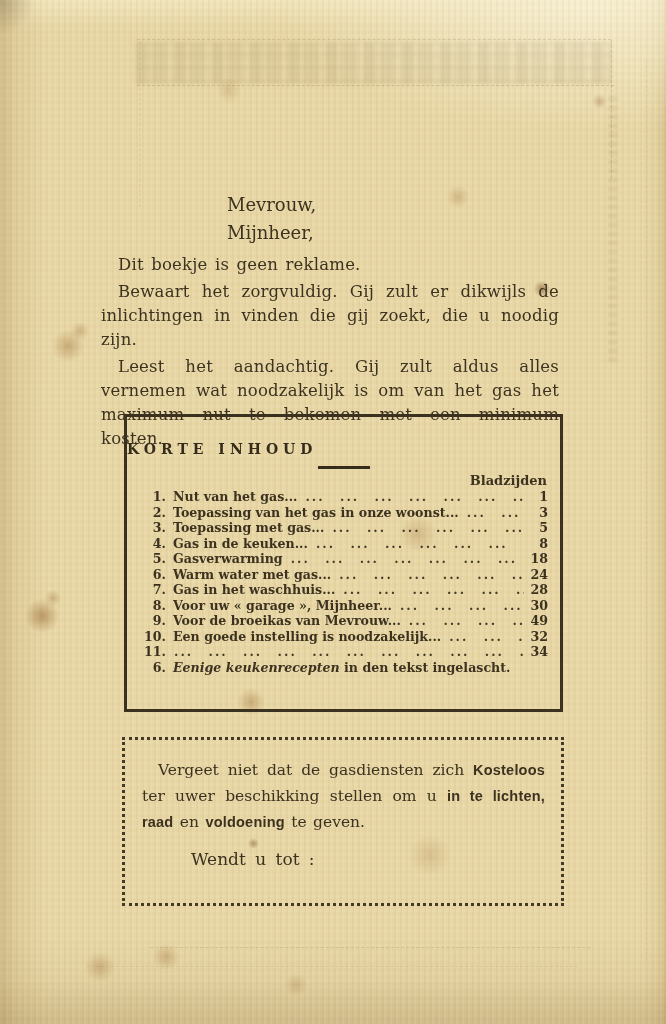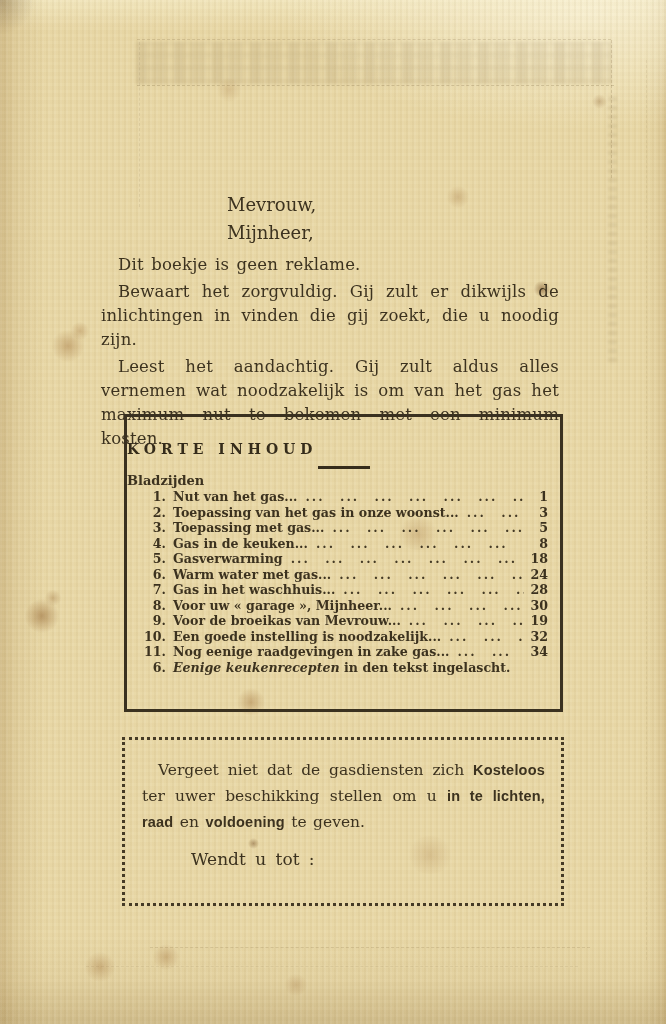--- a/index.html
+++ b/index.html
@@ -59,21 +59,21 @@
   .toc-box {
     position: absolute; left: 124px; top: 414px; width: 439px; height: 298px;
     border: 3px solid #3a3120;
   }
   .toc-title {
     margin-top: 24px; 
     font-size: 14px; font-weight: bold; letter-spacing: 5px; color: #352c1b;
   }
   .toc-rule { width: 52px; height: 3px; background: #352c1b; margin: 9px auto 0 auto; }
   .toc-pages-header {
-    margin: 4px 13px 1px 0; text-align: left;
+    margin: 4px 13px 1px 0; text-align: right;
     font-size: 13px; font-weight: bold;
   }
   .toc-list { padding: 0 12px 0 14px; }
   .toc-row { display: flex; align-items: baseline; font-size: 12.6px; font-weight: bold; line-height: 15.5px; white-space: nowrap; }
   .toc-num { width: 25px; text-align: right; flex: none; }
   .toc-item-title { padding-left: 7px; flex: none; }
   .toc-item-title em { font-weight: bold; }
   .toc-leaders { flex: 1 1 0; overflow: hidden; padding-left: 8px; letter-spacing: 2px; word-spacing: 9px; opacity: 0.95; }
   .toc-page { width: 24px; text-align: right; flex: none; }
 
@@ -184,31 +184,30 @@
         <div class="toc-row">
       <span class="toc-num">8.</span>
       <span class="toc-item-title">Voor uw « garage », Mijnheer...</span>
       <span class="toc-leaders">... ... ... ... ... ... ... ... ... ... ... ... ... ... ... ... ... ... </span>
       <span class="toc-page">30</span>
     </div>
         <div class="toc-row">
       <span class="toc-num">9.</span>
       <span class="toc-item-title">Voor de broeikas van Mevrouw...</span>
       <span class="toc-leaders">... ... ... ... ... ... ... ... ... ... ... ... ... ... ... ... ... ... </span>
-      <span class="toc-page">19</span>
+      <span class="toc-page">49</span>
     </div>
         <div class="toc-row">
       <span class="toc-num">10.</span>
       <span class="toc-item-title">Een goede instelling is noodzakelijk...</span>
       <span class="toc-leaders">... ... ... ... ... ... ... ... ... ... ... ... ... ... ... ... ... ... </span>
       <span class="toc-page">32</span>
     </div>
         <div class="toc-row">
       <span class="toc-num">11.</span>
-      <span class="toc-item-title">Nog eenige raadgevingen in zake gas...</span>
       <span class="toc-leaders">... ... ... ... ... ... ... ... ... ... ... ... ... ... ... ... ... ... </span>
       <span class="toc-page">34</span>
     </div>
         <div class="toc-row">
       <span class="toc-num">6.</span>
       <span class="toc-item-title"><em>Eenige keukenrecepten</em> in den tekst ingelascht.</span>
       <span class="toc-leaders"></span>
       <span class="toc-page"></span>
     </div>
       </div>

